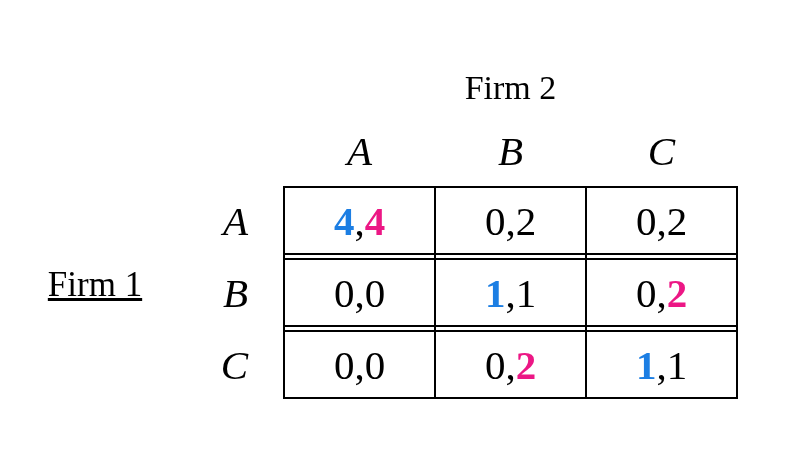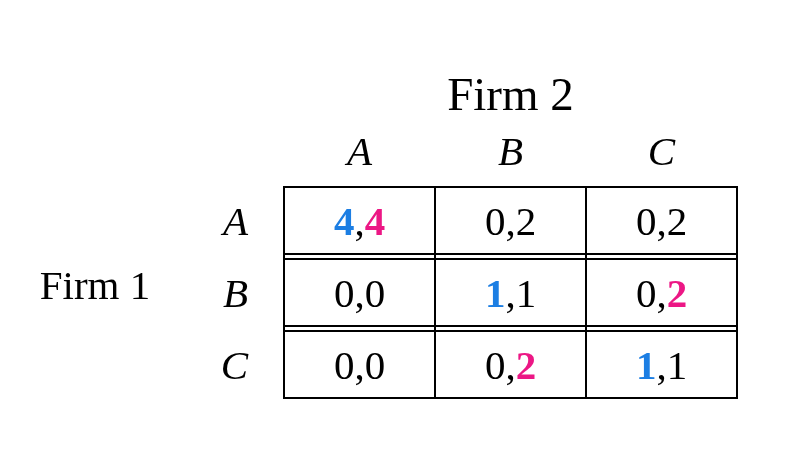--- a/index.html
+++ b/index.html
@@ -11,38 +11,38 @@
     background: var(--background, #ffffff);
     font-family: "Liberation Serif", "DejaVu Serif", serif;
     color: var(--text, #000000);
     overflow: hidden;
   }
   .title-top {
     position: absolute;
     left: 283px; top: 64px;
     width: 455px; height: 48px;
     display: flex; align-items: center; justify-content: center;
-    font-size: 47px;
-    margin-top: 6px;
+    font-size: 34px;
   }
   .col-header {
     position: absolute;
     top: 126px; height: 50px; width: 153px;
     display: flex; align-items: center; justify-content: center;
     font-size: 41px; font-style: italic;
   }
   .col-header.c0 { left: 283px; }
   .col-header.c1 { left: 434px; }
   .col-header.c2 { left: 585px; }
   .left-label {
     position: absolute;
     left: 20px; top: 250px;
     width: 150px; height: 69px;
     display: flex; align-items: center; justify-content: center;
-    font-size: 41px;
+    font-size: 35px;
+    text-decoration: underline;
   }
   .row-label {
     position: absolute;
     left: 168px; width: 80px; height: 69px;
     display: flex; align-items: center; justify-content: flex-end;
     font-size: 41px; font-style: italic;
   }
   .row-label.r0 { top: 186px; }
   .row-label.r1 { top: 258px; }
   .row-label.r2 { top: 330px; }

